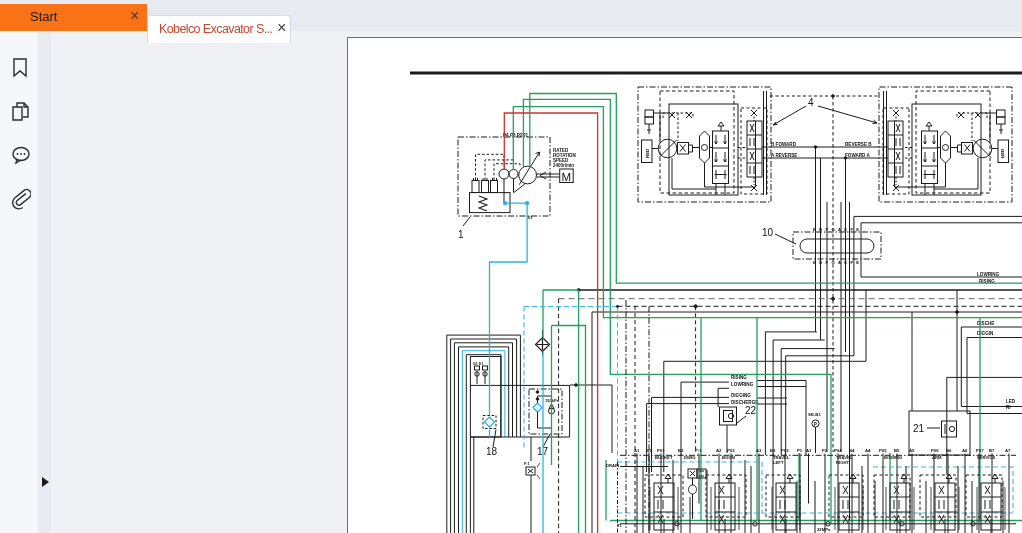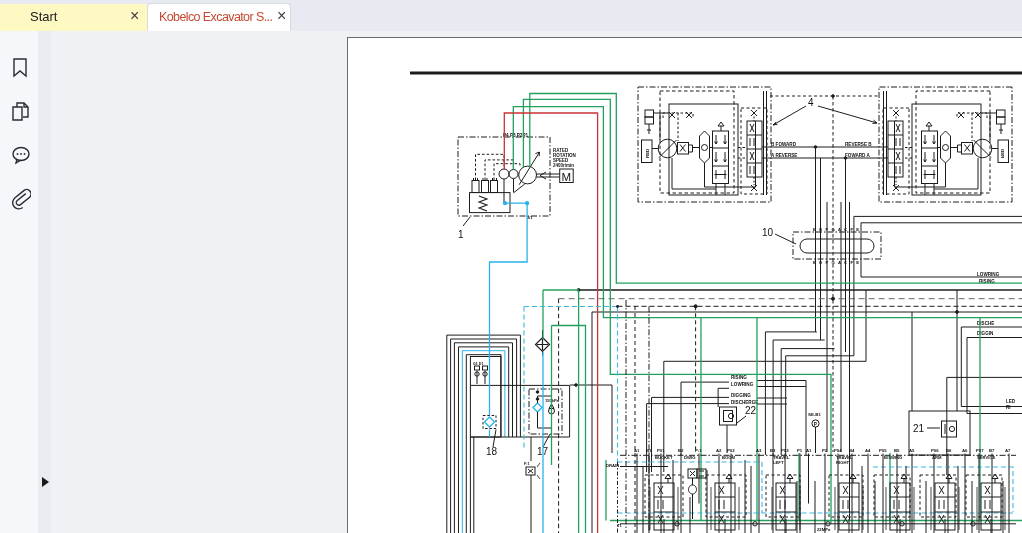--- a/index.html
+++ b/index.html
@@ -1,21 +1,21 @@
 <!DOCTYPE html>
 <html><head>
 <meta charset="utf-8">
 <style>
 html,body{margin:0;padding:0;width:1022px;height:533px;overflow:hidden;
  font-family:"Liberation Sans",sans-serif;background:#f0f1f5;transform:translateZ(0);}
 #tabbar{position:absolute;left:0;top:0;width:1022px;height:31px;background:#e8eaf1;}
-#tab1{position:absolute;left:0;top:4px;width:147px;height:27px;background:#fef9c3;}
+#tab1{position:absolute;left:0;top:4px;width:147px;height:27px;background:#f97316;}
 #tab1 .t{opacity:0.99;position:absolute;left:30px;top:5px;font-size:13px;color:#16161e;}
 #tab1 .x{opacity:0.99;position:absolute;left:130px;top:3px;font-size:16px;color:#3a3a42;}
-#tab2{position:absolute;left:147px;top:3px;width:144px;height:28px;background:#ffffff;
+#tab2{position:absolute;left:147px;top:15px;width:144px;height:28px;background:#ffffff;
  border:1px solid #d8dae2;border-bottom:none;border-radius:4px 4px 0 0;box-sizing:border-box;}
 #tab2 .t{opacity:0.99;position:absolute;left:11px;top:6px;font-size:12.5px;letter-spacing:-0.6px;color:#c5452c;white-space:nowrap;}
 #tab2 .x{opacity:0.99;position:absolute;left:129px;top:3px;font-size:16px;color:#3a3a42;}
 #sidebar{position:absolute;left:0;top:31px;width:38px;height:502px;background:#f6f7fa;}
 #strip{position:absolute;left:38px;top:31px;width:13px;height:502px;background:#e9ebf1;}
 #tri{position:absolute;left:42px;top:477px;width:0;height:0;
  border-left:7px solid #1a1a1a;border-top:5px solid transparent;border-bottom:5px solid transparent;}
 #viewer{position:absolute;left:51px;top:31px;width:971px;height:502px;background:#f0f1f5;}
 #page{position:absolute;left:347px;top:37px;width:675px;height:496px;background:#ffffff;
  border-left:1px solid #6a6a72;border-top:1px solid #6a6a72;box-sizing:border-box;}

